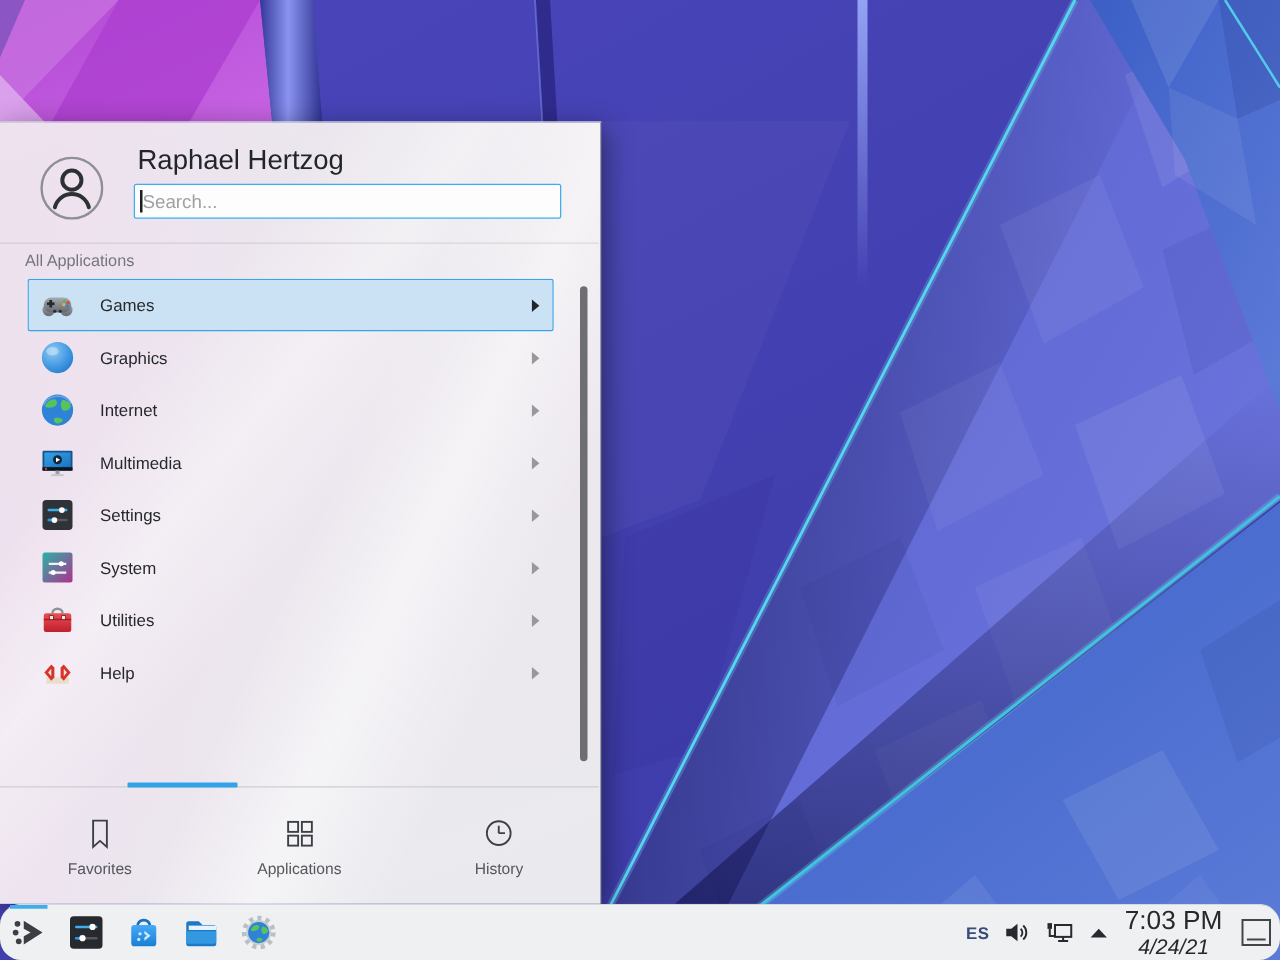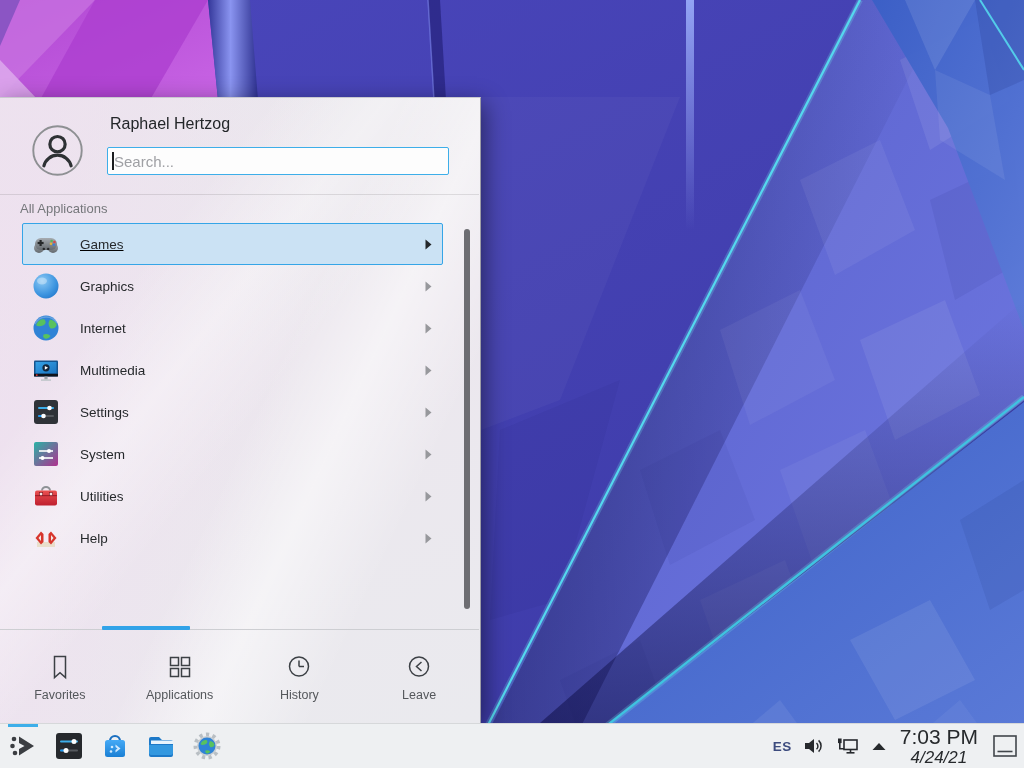--- a/index.html
+++ b/index.html
@@ -11,49 +11,49 @@
   .launcher{position:absolute;left:0;top:97px;width:481px;height:626px;box-sizing:border-box;
     background:
       linear-gradient(115deg, rgba(255,255,255,0) 52%, rgba(255,255,255,.5) 64%, rgba(255,255,255,0) 78%),
       linear-gradient(128deg, rgba(255,255,255,0) 28%, rgba(255,255,255,.38) 40%, rgba(255,255,255,0) 52%),
       linear-gradient(100deg, rgba(240,220,240,.55) 8%, rgba(240,220,240,0) 60%),
       linear-gradient(160deg,#eae9ed 0%,#ece7ee 45%,#eaeaee 100%);
     border-top:1px solid #c9c9cf;border-right:1px solid #9d9da6;
     box-shadow:4px 6px 22px rgba(0,0,0,.45);}
   .lh-header{position:absolute;left:0;top:0;right:1px;height:96px;border-bottom:1px solid rgba(0,0,0,.10);}
   .avatar{position:absolute;left:32px;top:27px;width:51px;height:51px;}
-  .user-name{position:absolute;left:110px;top:17px;font-size:16px;color:#232629;}
+  .user-name{position:absolute;left:110px;top:17px;font-size:22px;color:#232629;}
   .search{position:absolute;left:107px;top:49px;width:342px;height:28px;box-sizing:border-box;
     border:1px solid #3daee9;border-radius:2px;background:#fdfdfd;padding:0 6px;
     font-family:"Liberation Sans",sans-serif;font-size:15px;color:#232629;outline:none;}
   .search::placeholder{color:#9fa0a4;}
   .caret{position:absolute;left:112px;top:54px;width:1.5px;height:18px;background:#1b1d1f;}
   .section-label{position:absolute;left:20px;top:103px;font-size:13px;color:#75777b;}
   .list{position:absolute;left:22px;top:125px;width:421px;height:408px;overflow:hidden;}
   .row{height:42px;display:flex;align-items:center;padding:0 10px 0 7px;
     border:1px solid transparent;border-radius:2px;box-sizing:border-box;}
-  .row.sel{background:#cbe2f4;border-color:#35a5e7;text-decoration:underline;}
+  .row.sel{background:#cbe2f4;border-color:#35a5e7;}
   .ric{width:32px;height:32px;display:flex;flex:0 0 32px;}
   .rlabel{margin-left:18px;font-size:13.5px;color:#26292c;}
   .chev{margin-left:auto;display:flex;}
   .chev svg polygon{fill:#97989c;}
   .row.sel .chev svg polygon{fill:#232629;}
   .vscroll{position:absolute;left:464px;top:131px;width:6px;height:380px;border-radius:3px;background:#6d6d72;}
 
   .lh-footer{position:absolute;left:0;right:1px;bottom:0;height:93px;border-top:1px solid #cdced2;}
   .tab-indicator{position:absolute;left:102px;top:-4px;width:88px;height:3.5px;background:#32a3e8;border-radius:1px;}
   .tabs{display:flex;height:100%;}
   .tab{flex:1;display:flex;flex-direction:column;align-items:center;justify-content:center;gap:7px;padding-top:2px;text-align:right;}
   .tic{width:28px;height:28px;display:flex;}
   .tic svg{stroke:#3c4045;fill:none;stroke-width:1.5;}
   .tlabel{font-size:12.5px;color:#54575b;}
 
   
   .taskbar{position:absolute;left:0;bottom:0;width:1024px;height:45px;background:#eef0f2;
-    border-top:1px solid #d6d8da;box-sizing:border-box;display:flex;align-items:center;}
+    border-top:1px solid #d6d8da;box-sizing:border-box;display:flex;align-items:center;border-radius:17px;}
   .tb-launchers{display:flex;align-items:center;gap:14px;padding-left:7px;}
   .tb-btn{width:32px;height:32px;display:flex;position:relative;}
   .tb-active-line{position:absolute;left:8px;top:0;width:30px;height:3px;background:#3daee9;}
   .tb-right{margin-left:auto;display:flex;align-items:center;gap:11px;padding-right:6px;}
   .kbd-layout{font-size:13.5px;font-weight:bold;color:#3c4b7e;letter-spacing:.5px;}
   .tray-ic{display:flex;}
   .clock{text-align:center;color:#26292c;line-height:1;margin:0 2px;}
   .clock .time{font-size:21px;}
   .clock .date{font-size:17px;margin-top:2px;font-style:italic;}
   .show-desktop{width:27px;height:26px;display:flex;align-items:center;justify-content:center;}
@@ -374,29 +374,20 @@
         <div class="tab">
           <span class="tic">
             <svg viewBox="0 0 28 28" width="28" height="28">
                 <circle cx="14" cy="13.5" r="9.5"></circle>
                 <line x1="14" y1="13.5" x2="14" y2="7.5"></line>
                 <line x1="14" y1="13.5" x2="19" y2="13.5"></line>
               </svg>
           </span>
           <span class="tlabel">History</span>
         </div>
-        <div class="tab">
-          <span class="tic">
-            <svg viewBox="0 0 28 28" width="28" height="28">
-                <circle cx="14" cy="13.5" r="9.5"></circle>
-                <path d="M16.5,9 L11.5,13.5 L16.5,18"></path>
-              </svg>
-          </span>
-          <span class="tlabel">Leave</span>
-        </div>
       </div>
     </div>
   </div>
 
   <div class="taskbar">
     <div class="tb-active-line"></div>
     <div class="tb-launchers">
       <div class="tb-btn">
         <svg viewBox="0 0 32 32" width="32" height="32">
           <polygon points="12,6.5 27,16 12,25.5 12,19 17.5,16 12,13" fill="#3b3e42"></polygon>

